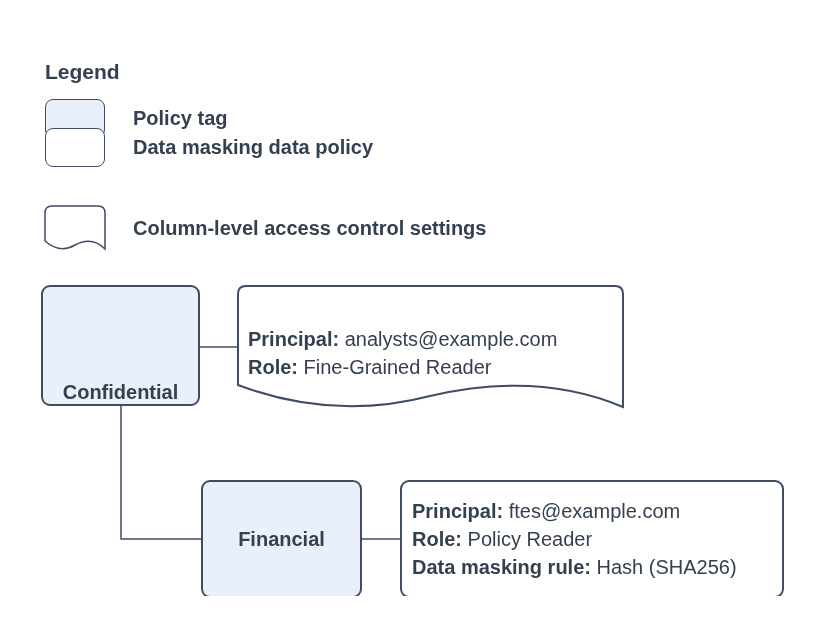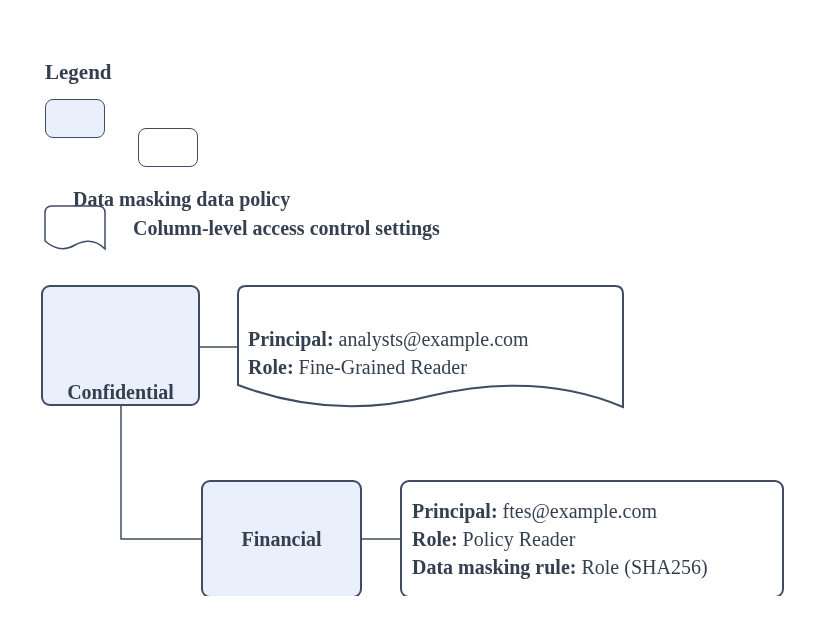--- a/index.html
+++ b/index.html
@@ -4,21 +4,21 @@
 <style>
   :root{
     --fill-blue:#e9f0fb;
     --stroke:#3f4c63;
     --text:#343f4f;
     --bg:#ffffff;
   }
   html,body{margin:0;padding:0;background:#fff;}
   .canvas{
     position:relative;width:820px;height:596px;background:var(--bg);
-    font-family:Liberation Serif, serif;
+    font-family:Liberation Sans, sans-serif;
     color:var(--text);overflow:hidden;
   }
   
   .legend-title{
     position:absolute;left:45px;top:60px;margin:0;
     font-size:21px;font-weight:bold;color:var(--text);
   }
   .lrow{position:absolute;left:45px;display:flex;align-items:center;}
   .lrow .swatch-slot{width:60px;flex:0 0 60px;}
   .swatch-rect{
@@ -63,23 +63,24 @@
 
 <div class="canvas">
 
   <section>
     <h2 class="legend-title">Legend</h2>
 
     <div class="lrow" style="top:99px;height:39px;">
       <span class="swatch-slot">
         <span class="swatch-rect blue"></span>
       </span>
+      <span class="llabel">Policy tag</span>
     </div>
 
-    <div class="lrow" style="top:128px;height:39px;flex-direction:column;">
+    <div class="lrow" style="top:128px;height:39px;">
       <span class="swatch-slot">
         <span class="swatch-rect"></span>
       </span>
       <span class="llabel">Data masking data policy</span>
     </div>
 
     <div class="lrow" style="top:193px;height:39px;margin-top:16px;">
       <span class="swatch-slot">
         <svg class="doc-svg legend-doc" width="60" height="46" viewBox="0 0 60 46" style="position:static;display:block;">
           <path d="M 0,35 L 0,7 Q 0,0 7,0 L 53,0 Q 60,0 60,7 L 60,43 Q 47,30 30,39 Q 15,48 0,35 Z"></path>
@@ -121,17 +122,17 @@
     <div>
       <b>Principal:</b>
       <span>ftes@example.com</span>
     </div>
     <div>
       <b>Role:</b>
       <span>Policy Reader</span>
     </div>
     <div>
       <b>Data masking rule:</b>
-      <span>Role (SHA256)</span>
+      <span>Hash (SHA256)</span>
     </div>
   </div>
 
 </div>
 
 </body></html>

